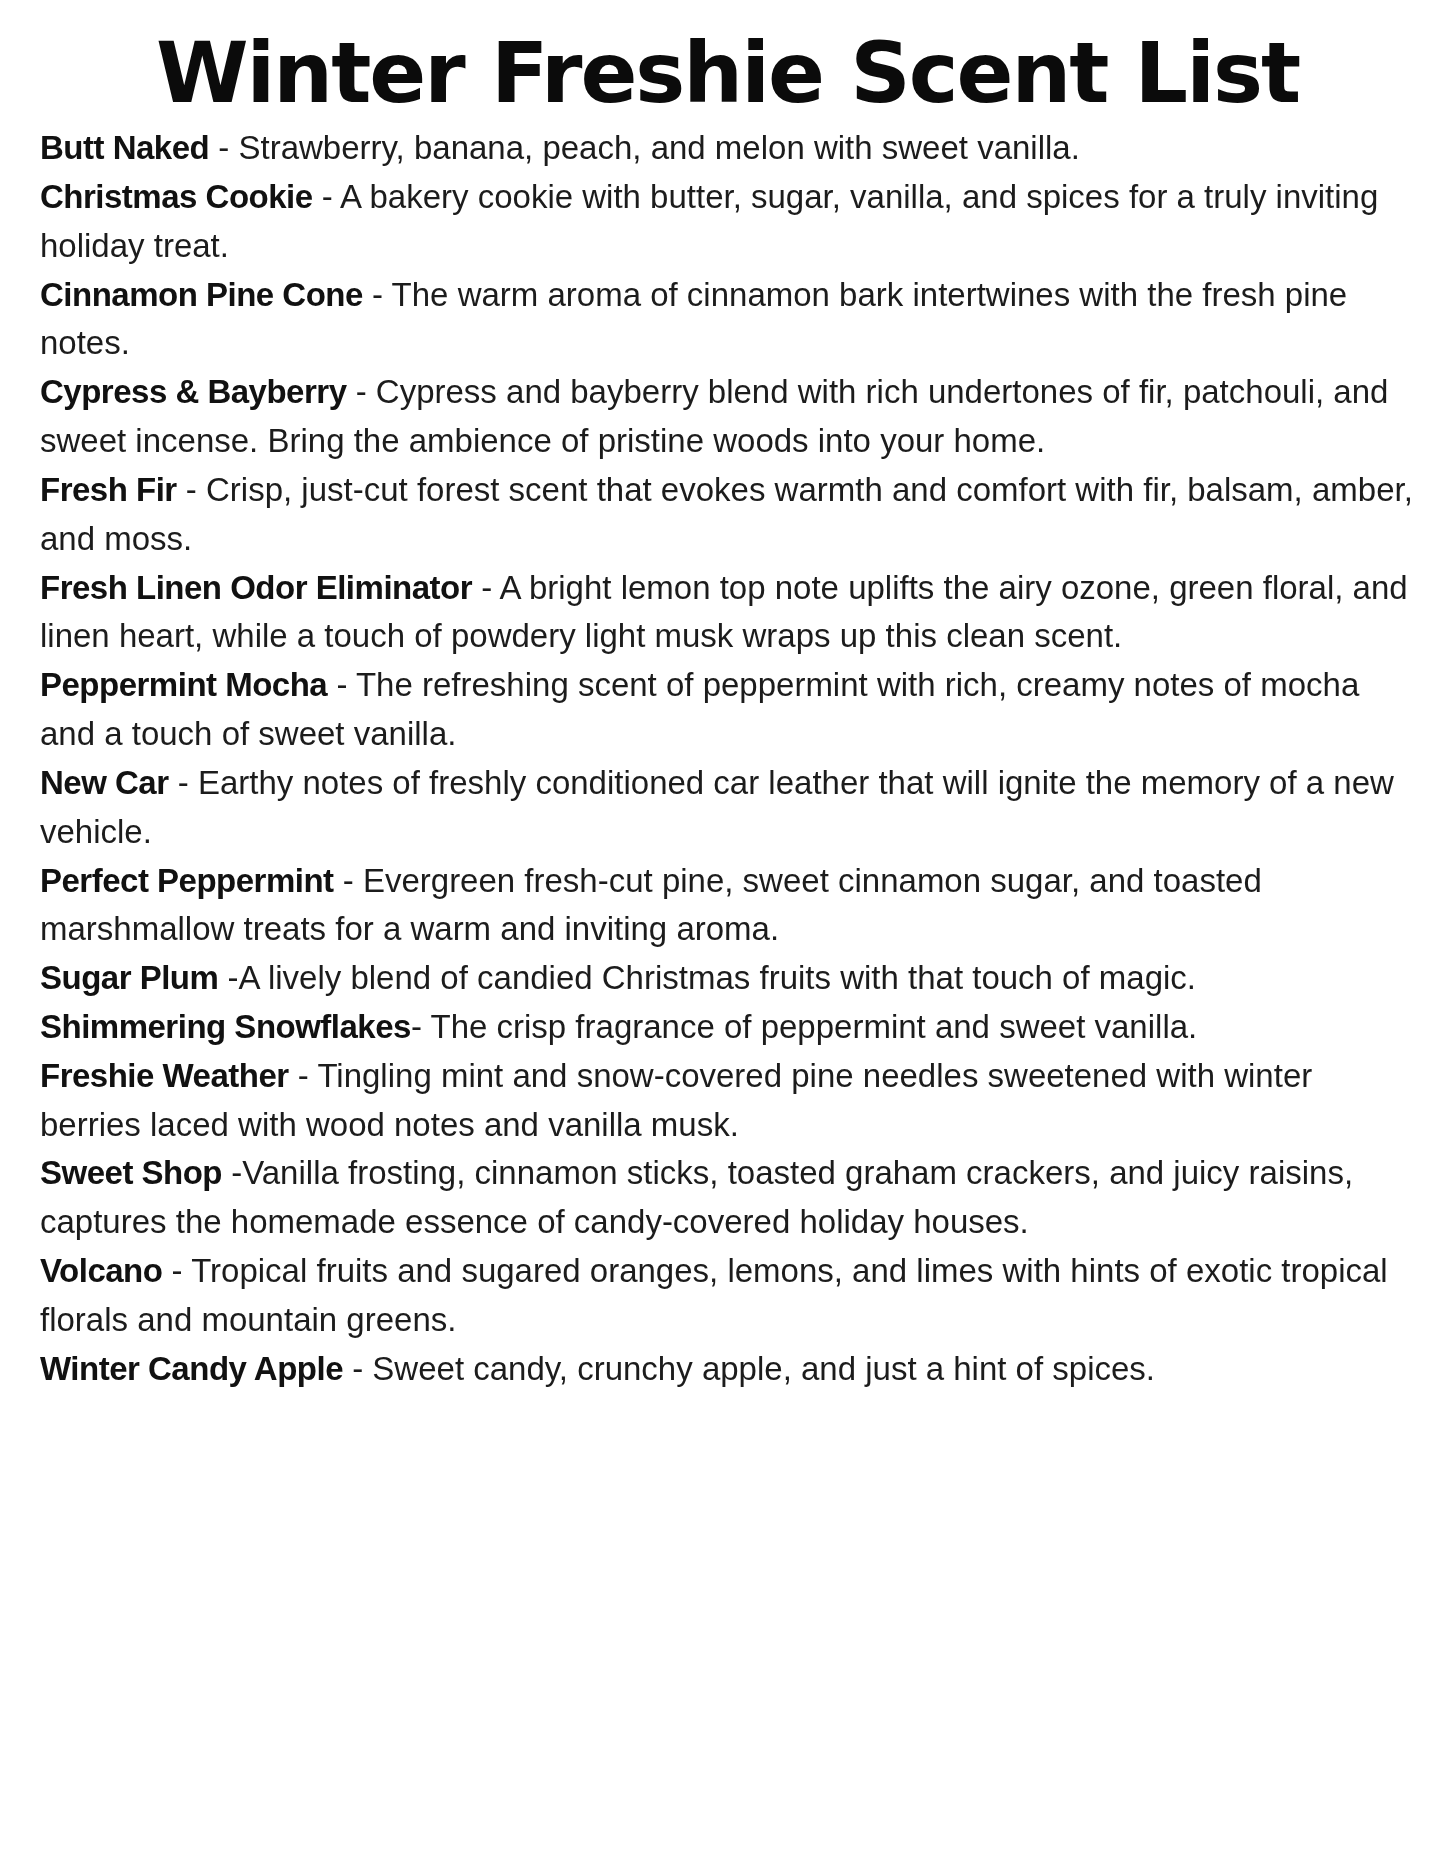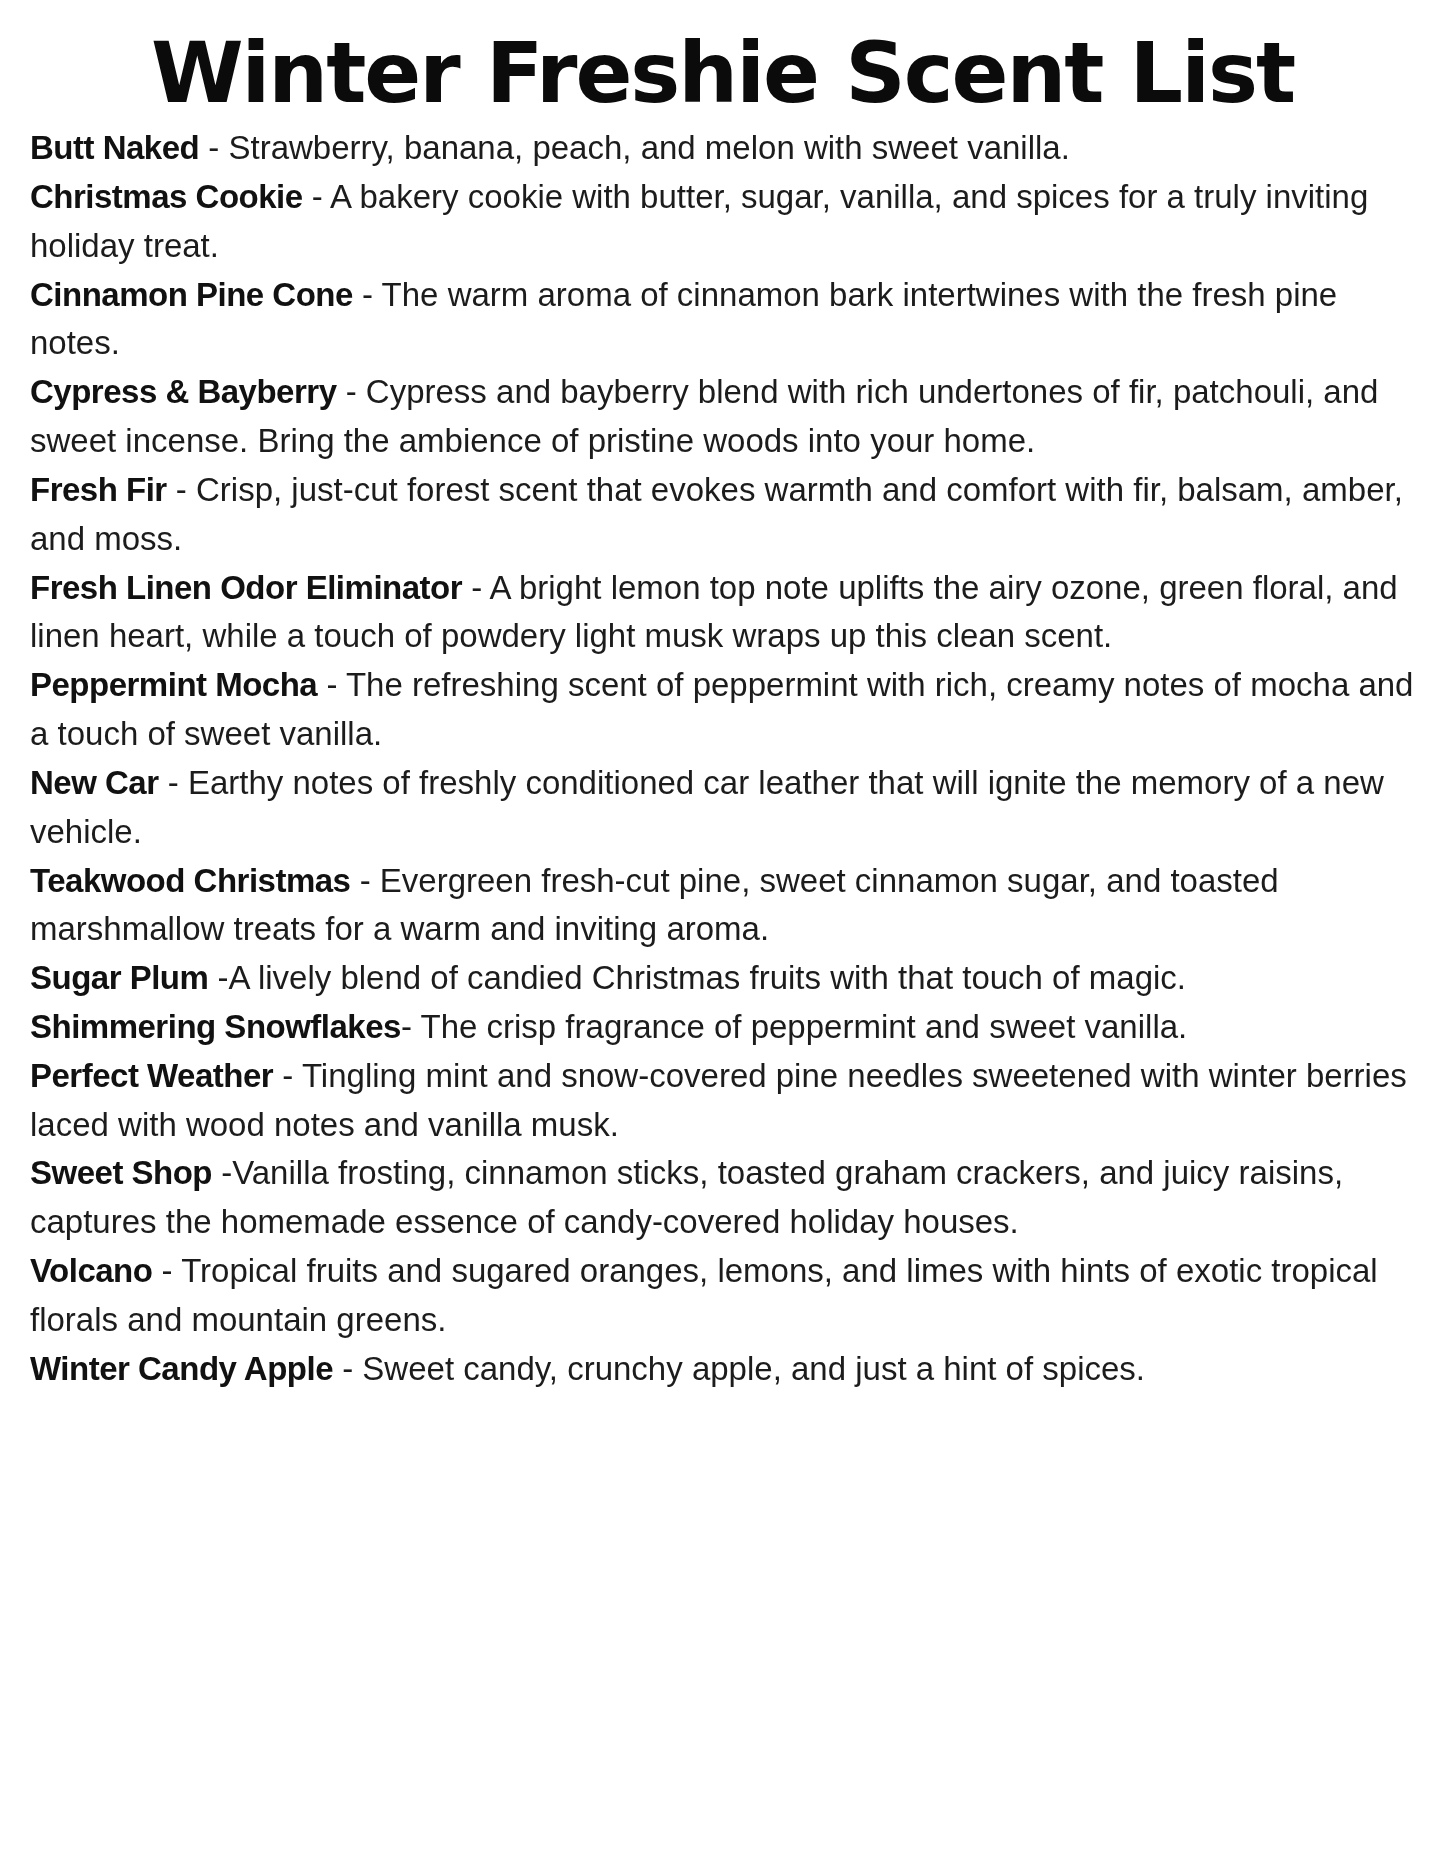--- a/index.html
+++ b/index.html
@@ -10,20 +10,21 @@
   body {
     width: 1445px;
     min-height: 1871px;
     color: #121212;
     font-family: "Liberation Sans", sans-serif;
     -webkit-font-smoothing: antialiased;
   }
   .page {
     padding: 26px 30px 40px 30px;
     box-sizing: border-box;
+    margin-left: 10px;
   }
   .title {
     font-family: "DejaVu Sans", "Liberation Sans", sans-serif;
     font-size: 84px;
     font-weight: 800;
     letter-spacing: -2px;
     line-height: 1.12;
     text-align: center;
     color: #0b0b0b;
     margin: 0 0 4px 0;
@@ -54,21 +55,21 @@
 
   <div class="scent-list">
     <p class="scent-item"><span class="scent-name">Butt Naked</span><span class="scent-sep"> - </span><span class="scent-desc">Strawberry, banana, peach, and melon with sweet vanilla.</span></p>
     <p class="scent-item"><span class="scent-name">Christmas Cookie</span><span class="scent-sep"> - </span><span class="scent-desc">A bakery cookie with butter, sugar, vanilla, and spices for a truly inviting holiday treat.</span></p>
     <p class="scent-item"><span class="scent-name">Cinnamon Pine Cone</span><span class="scent-sep"> - </span><span class="scent-desc">The warm aroma of cinnamon bark intertwines with the fresh pine notes.</span></p>
     <p class="scent-item"><span class="scent-name">Cypress &amp; Bayberry</span><span class="scent-sep"> - </span><span class="scent-desc">Cypress and bayberry blend with rich undertones of fir, patchouli, and sweet incense. Bring the ambience of pristine woods into your home.</span></p>
     <p class="scent-item"><span class="scent-name">Fresh Fir</span><span class="scent-sep"> - </span><span class="scent-desc">Crisp, just-cut forest scent that evokes warmth and comfort with fir, balsam, amber, and moss.</span></p>
     <p class="scent-item"><span class="scent-name">Fresh Linen Odor Eliminator</span><span class="scent-sep"> - </span><span class="scent-desc">A bright lemon top note uplifts the airy ozone, green floral, and linen heart, while a touch of powdery light musk wraps up this clean scent.</span></p>
     <p class="scent-item"><span class="scent-name">Peppermint Mocha</span><span class="scent-sep"> - </span><span class="scent-desc">The refreshing scent of peppermint with rich, creamy notes of mocha and a touch of sweet vanilla.</span></p>
     <p class="scent-item"><span class="scent-name">New Car</span><span class="scent-sep"> - </span><span class="scent-desc">Earthy notes of freshly conditioned car leather that will ignite the memory of a new vehicle.</span></p>
-    <p class="scent-item"><span class="scent-name">Teakwood Christmas</span><span class="scent-sep"> - </span><span class="scent-desc">Evergreen fresh-cut pine, sweet cinnamon sugar, and toasted marshmallow treats for a warm and inviting aroma.</span></p>
+    <p class="scent-item"><span class="scent-name">Perfect Peppermint</span><span class="scent-sep"> - </span><span class="scent-desc">Evergreen fresh-cut pine, sweet cinnamon sugar, and toasted marshmallow treats for a warm and inviting aroma.</span></p>
     <p class="scent-item"><span class="scent-name">Sugar Plum</span><span class="scent-sep"> -</span><span class="scent-desc">A lively blend of candied Christmas fruits with that touch of magic.</span></p>
     <p class="scent-item"><span class="scent-name">Shimmering Snowflakes</span><span class="scent-sep">- </span><span class="scent-desc">The crisp fragrance of peppermint and sweet vanilla.</span></p>
-    <p class="scent-item"><span class="scent-name">Perfect Weather</span><span class="scent-sep"> - </span><span class="scent-desc">Tingling mint and snow-covered pine needles sweetened with winter berries laced with wood notes and vanilla musk.</span></p>
+    <p class="scent-item"><span class="scent-name">Freshie Weather</span><span class="scent-sep"> - </span><span class="scent-desc">Tingling mint and snow-covered pine needles sweetened with winter berries laced with wood notes and vanilla musk.</span></p>
     <p class="scent-item"><span class="scent-name">Sweet Shop</span><span class="scent-sep"> -</span><span class="scent-desc">Vanilla frosting, cinnamon sticks, toasted graham crackers, and juicy raisins, captures the homemade essence of candy-covered holiday houses.</span></p>
     <p class="scent-item"><span class="scent-name">Volcano</span><span class="scent-sep"> - </span><span class="scent-desc">Tropical fruits and sugared oranges, lemons, and limes with hints of exotic tropical florals and mountain greens.</span></p>
     <p class="scent-item"><span class="scent-name">Winter Candy Apple</span><span class="scent-sep"> - </span><span class="scent-desc">Sweet candy, crunchy apple, and just a hint of spices.</span></p>
   </div>
 </div>
 
 </body></html>

